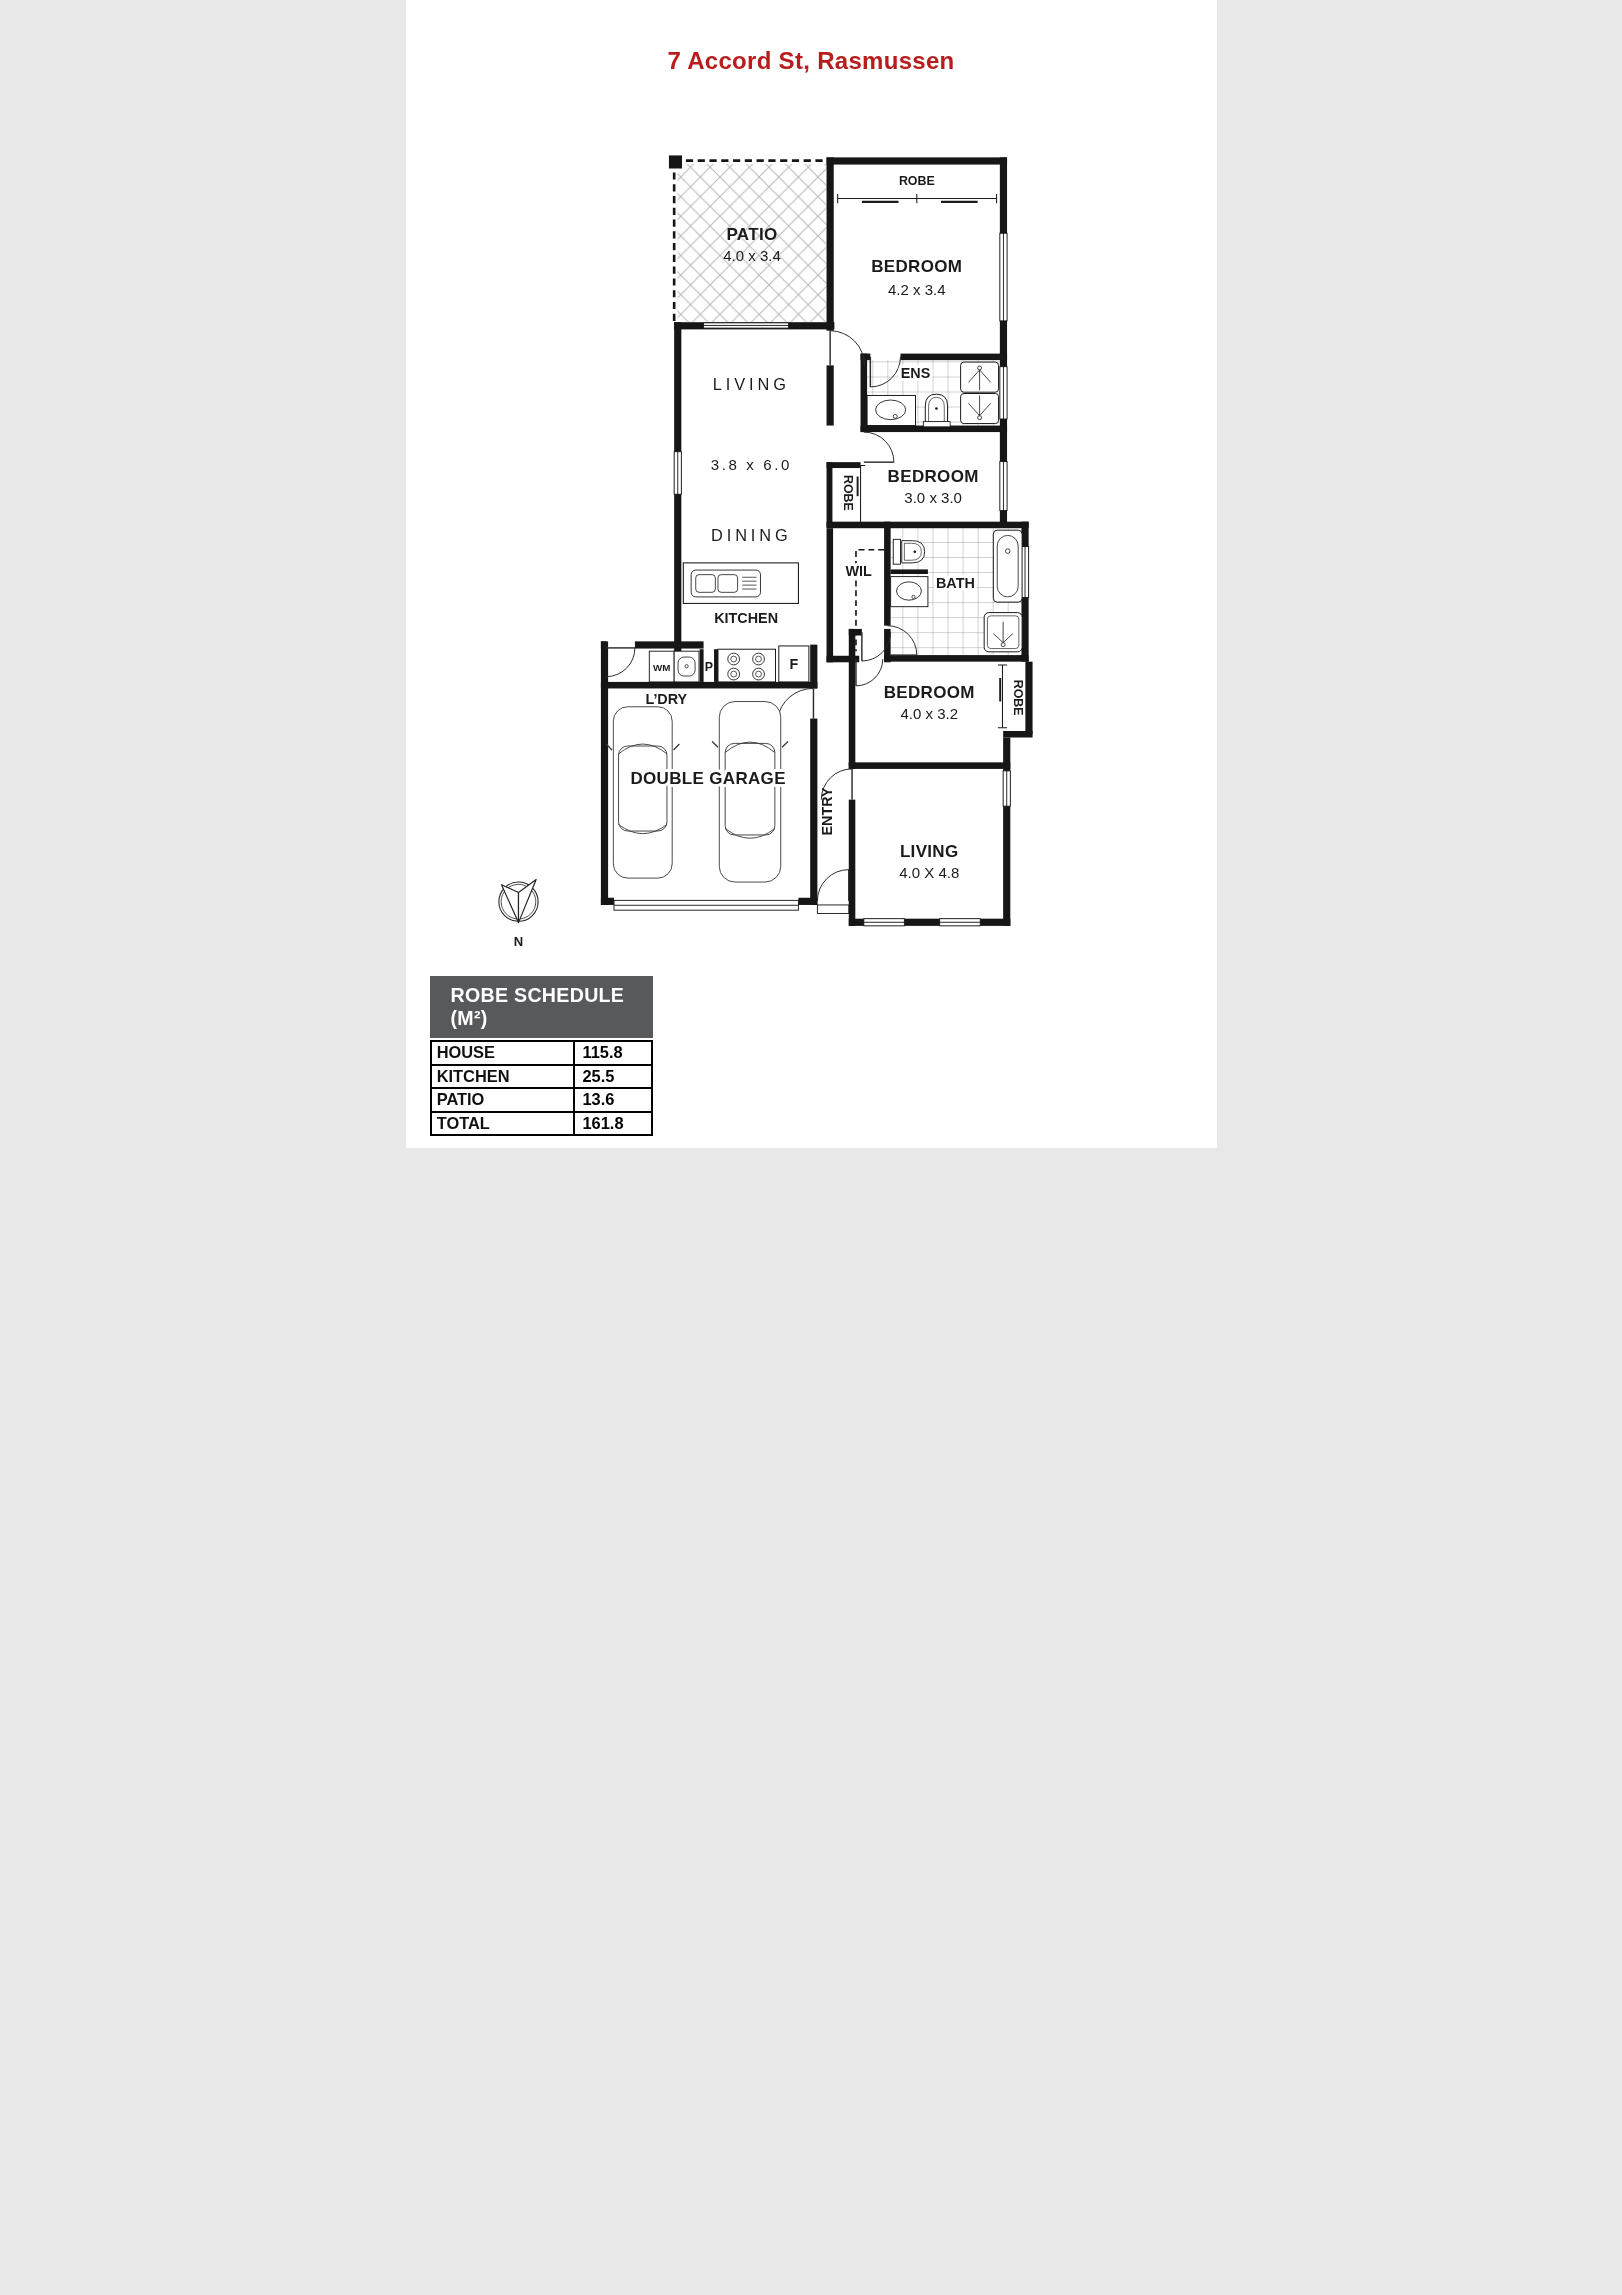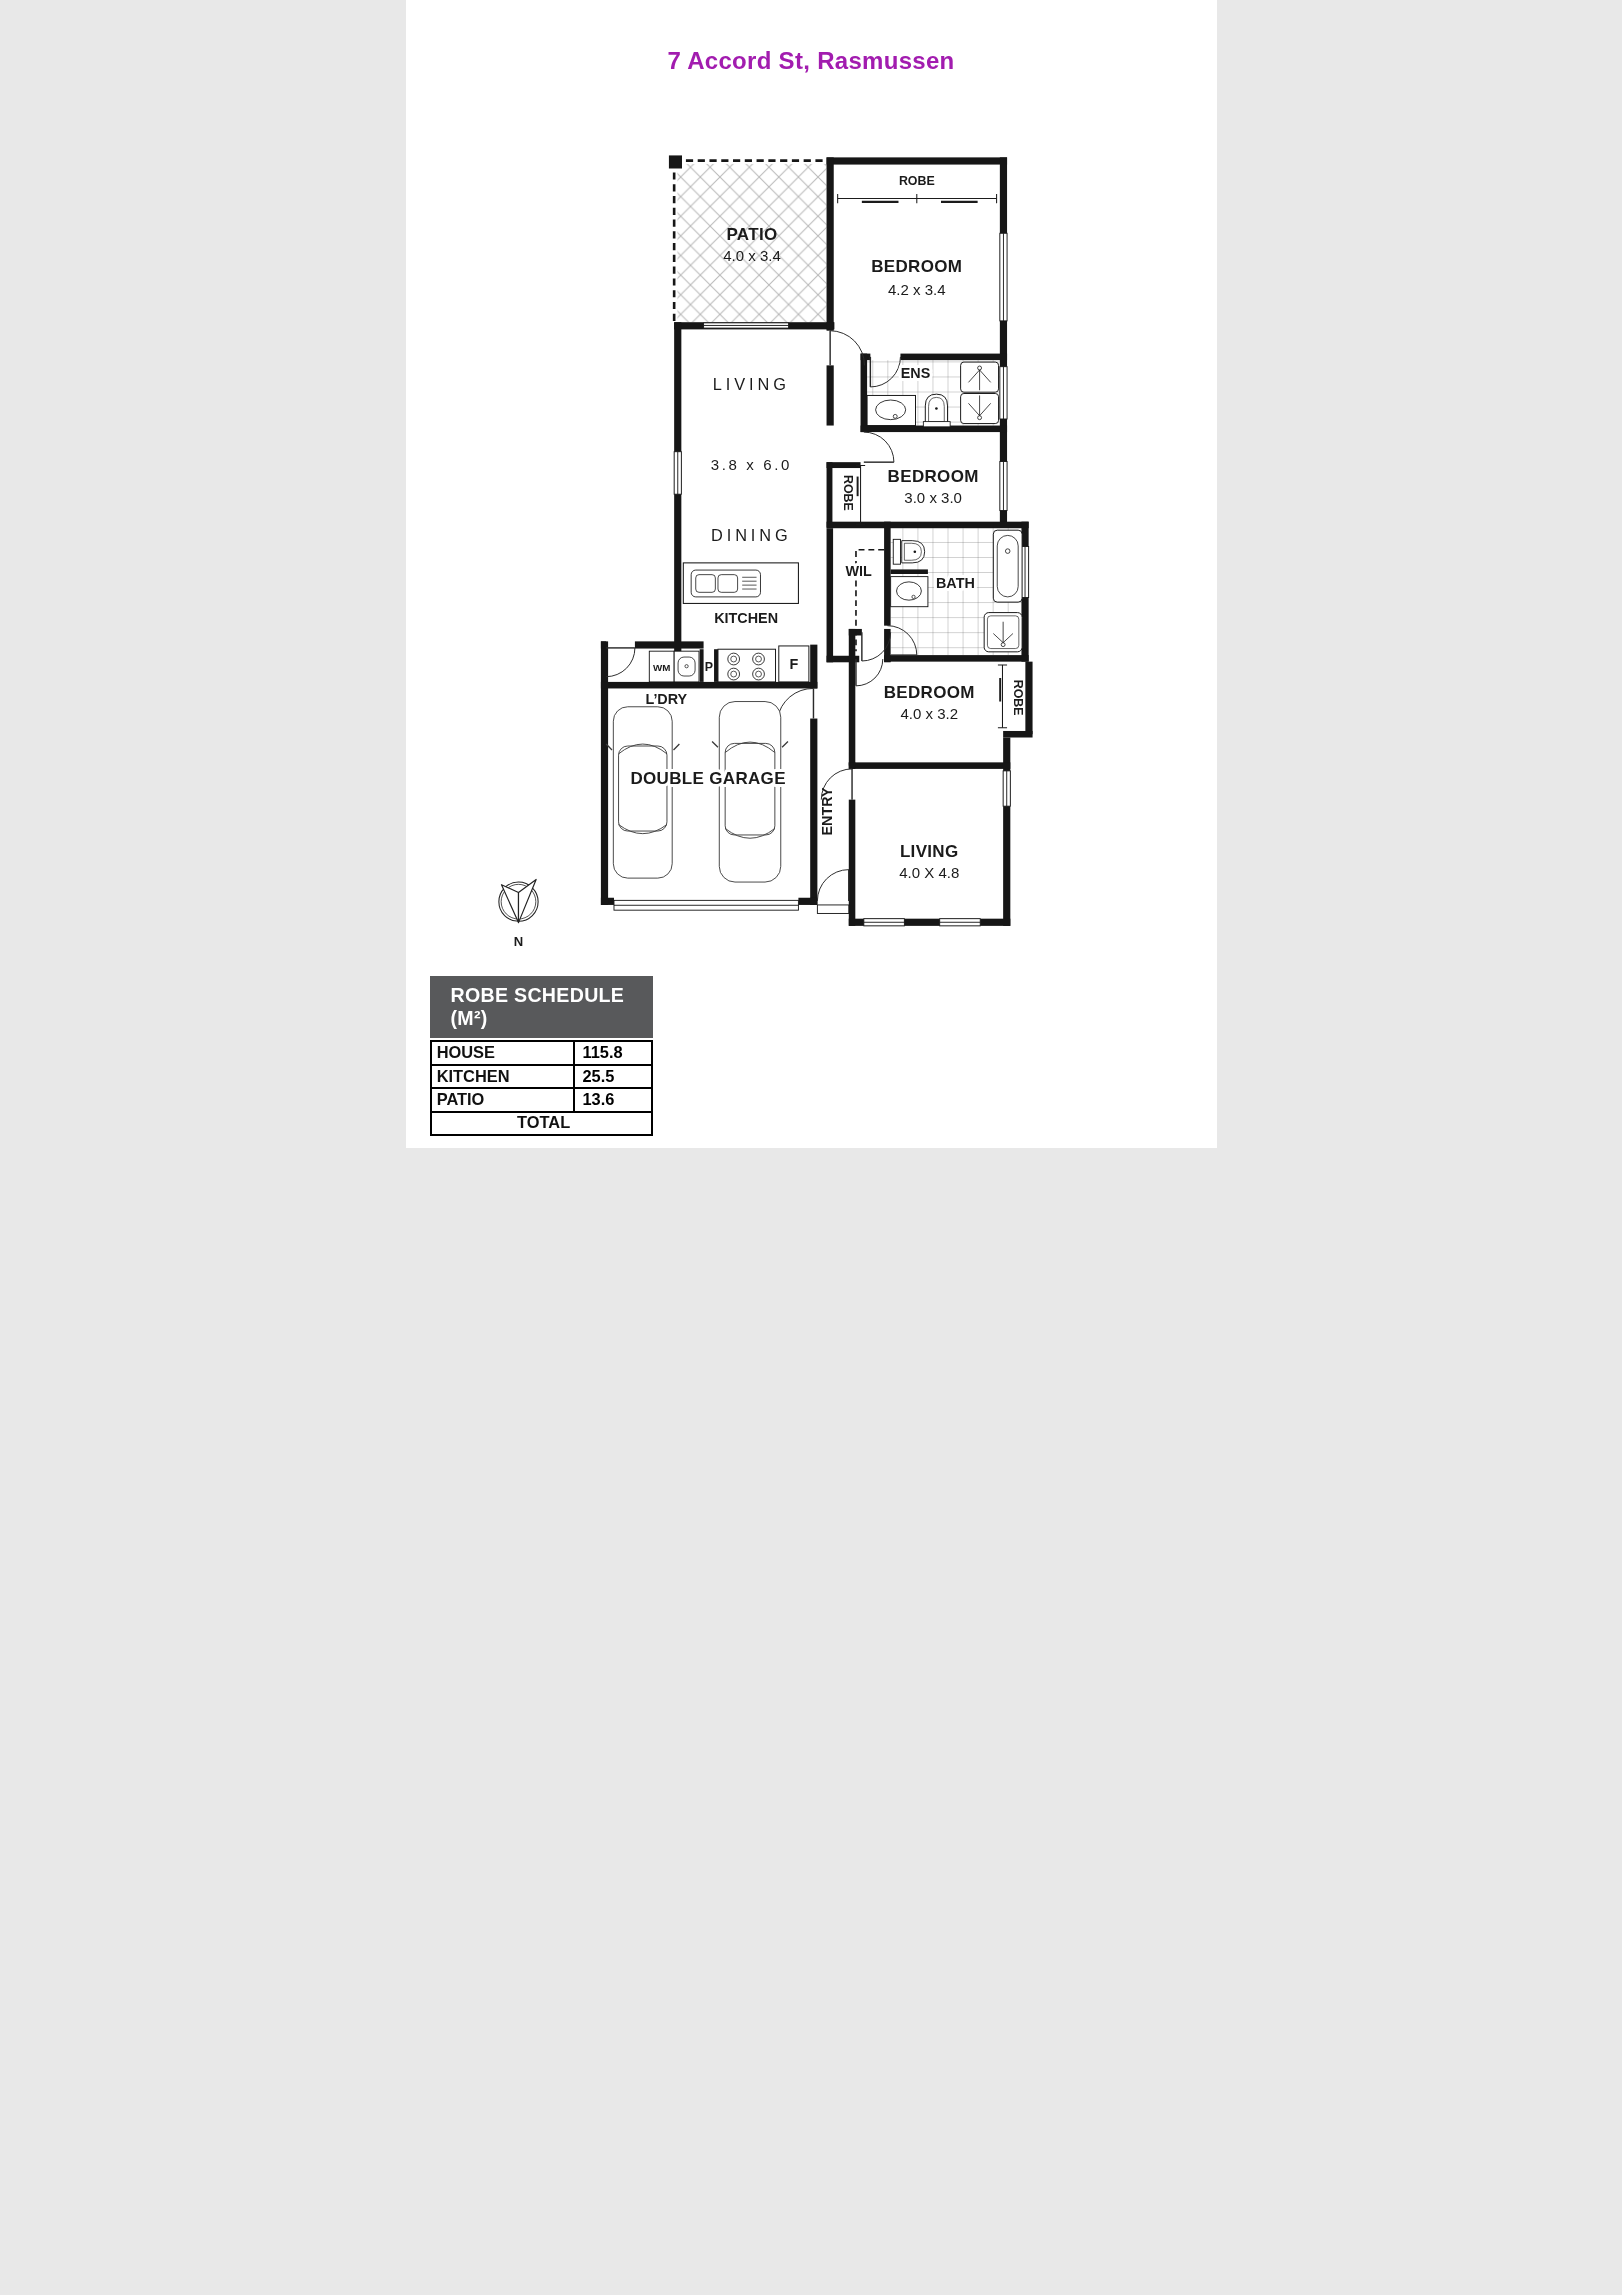--- a/index.html
+++ b/index.html
@@ -1,36 +1,36 @@
 <!DOCTYPE html>
 <html style="font-size:10.5px"><head>
 <meta charset="utf-8">
 <style>
   html,body{margin:0;padding:0;background:#e8e8e8;}
   .page{position:relative;width:811px;height:1148px;background:#ffffff;margin:0 auto;
         font-family:"Liberation Sans",sans-serif;overflow:hidden;}
   .title{position:absolute;top:47px;left:0;width:100%;text-align:center;
-         font-size:24px;font-weight:700;color:#a21caf;letter-spacing:0.3px;}
+         font-size:24px;font-weight:700;color:#b91c1c;letter-spacing:0.3px;}
   svg text{fill:#1b1b1b;font-family:"Liberation Sans",sans-serif;}
   .rname{font-size:26px;font-weight:600;letter-spacing:.5px;}
   .rdim{font-size:23px;font-weight:400;}
   .wide{font-size:25px;font-weight:400;letter-spacing:6px;}
   .widedim{font-size:23px;font-weight:400;letter-spacing:4px;}
   .small{font-size:19px;font-weight:600;}
   .tiny{font-size:15px;font-weight:600;}
   .med{font-size:22px;font-weight:600;}
   .halo{paint-order:stroke;stroke:#ffffff;stroke-width:9px;stroke-linejoin:round;}
   .nlab{font-size:20px;font-weight:700;}
   
   .sched{position:absolute;left:24px;top:976px;width:223px;}
   .sched-header{height:62px;background:#58595b;color:#fff;display:flex;align-items:center;
                 padding-left:21px;font-size:19.6px;font-weight:600;letter-spacing:0.3px;box-sizing:border-box;}
   .sched-rows{margin-top:2px;border:2px solid #000;}
   .sched-row{display:flex;border-bottom:2px solid #000;height:21.6px;align-items:center;gap:48px;}
-  .sched-row:last-child{border-bottom:none;flex-direction:column;}
+  .sched-row:last-child{border-bottom:none;}
   .sched-label{flex:1;padding-left:5.2px;font-size:16.4px;font-weight:600;color:#111;}
   .sched-value{width:68px;border-left:2px solid #000;align-self:stretch;display:flex;
                align-items:center;padding-left:7.9px;font-size:16.4px;font-weight:600;color:#000000;}
 </style>
 </head>
 <body>
 
 <div class="page">
 
   <div class="title">7 Accord St, Rasmussen</div>

